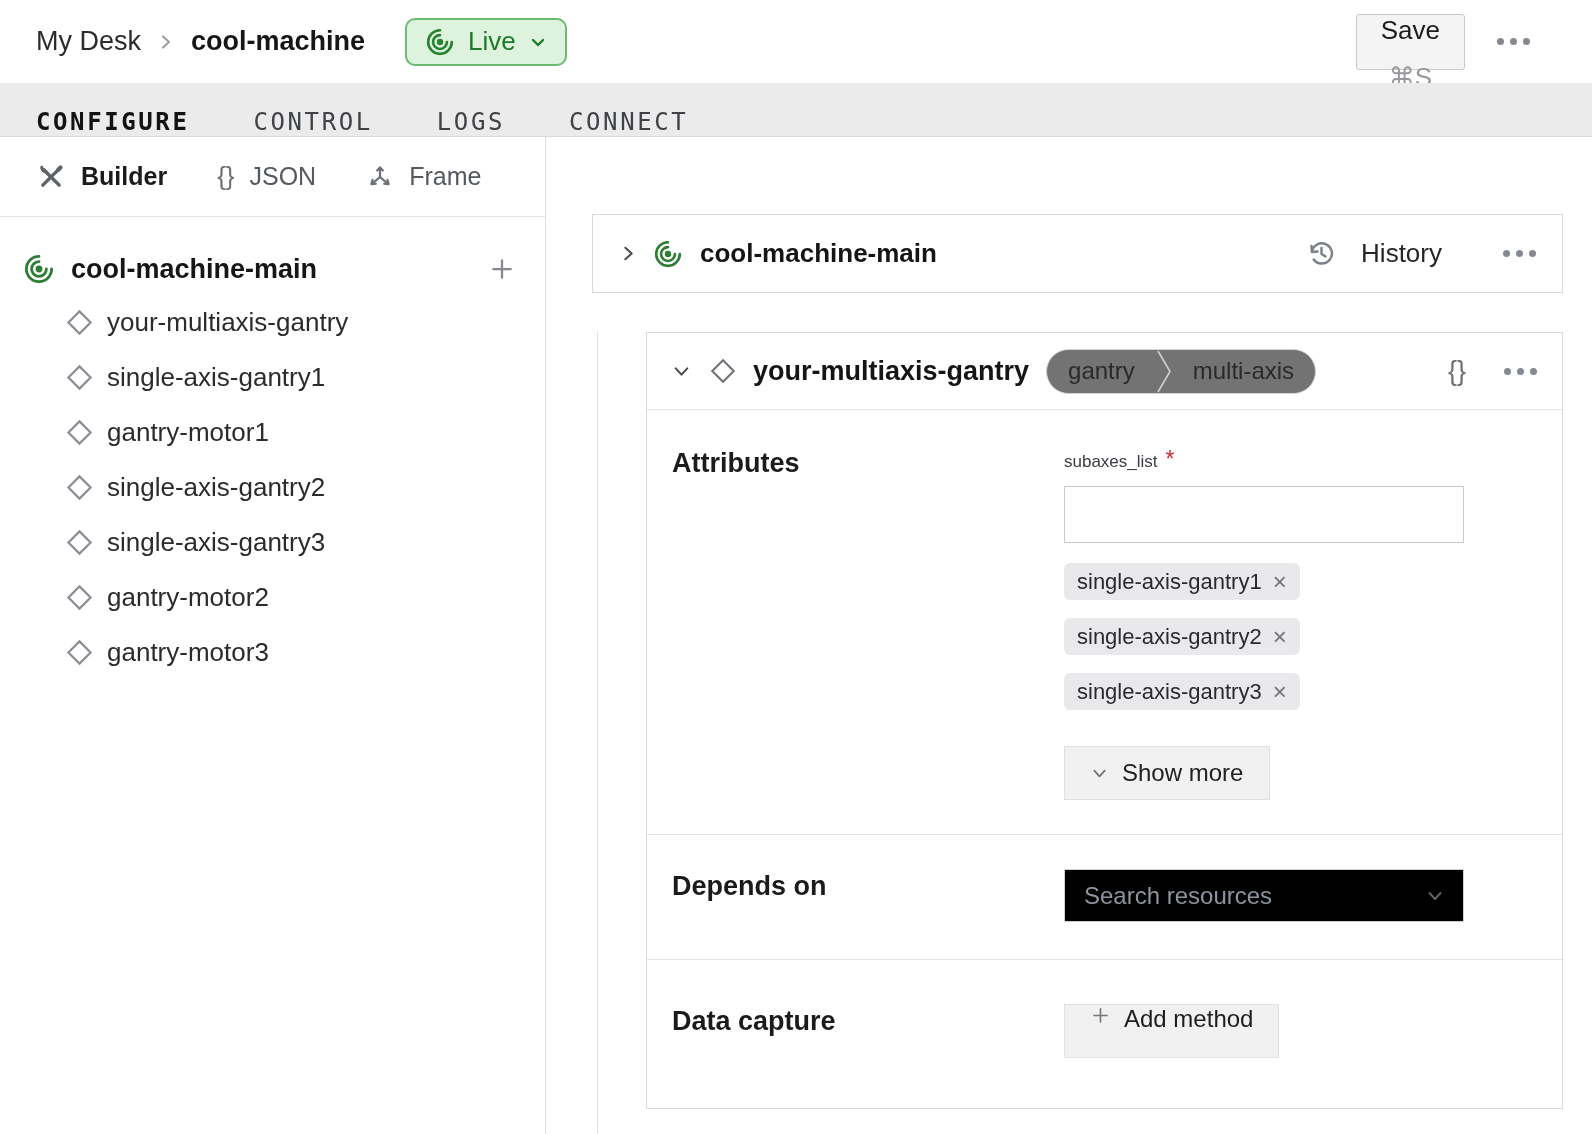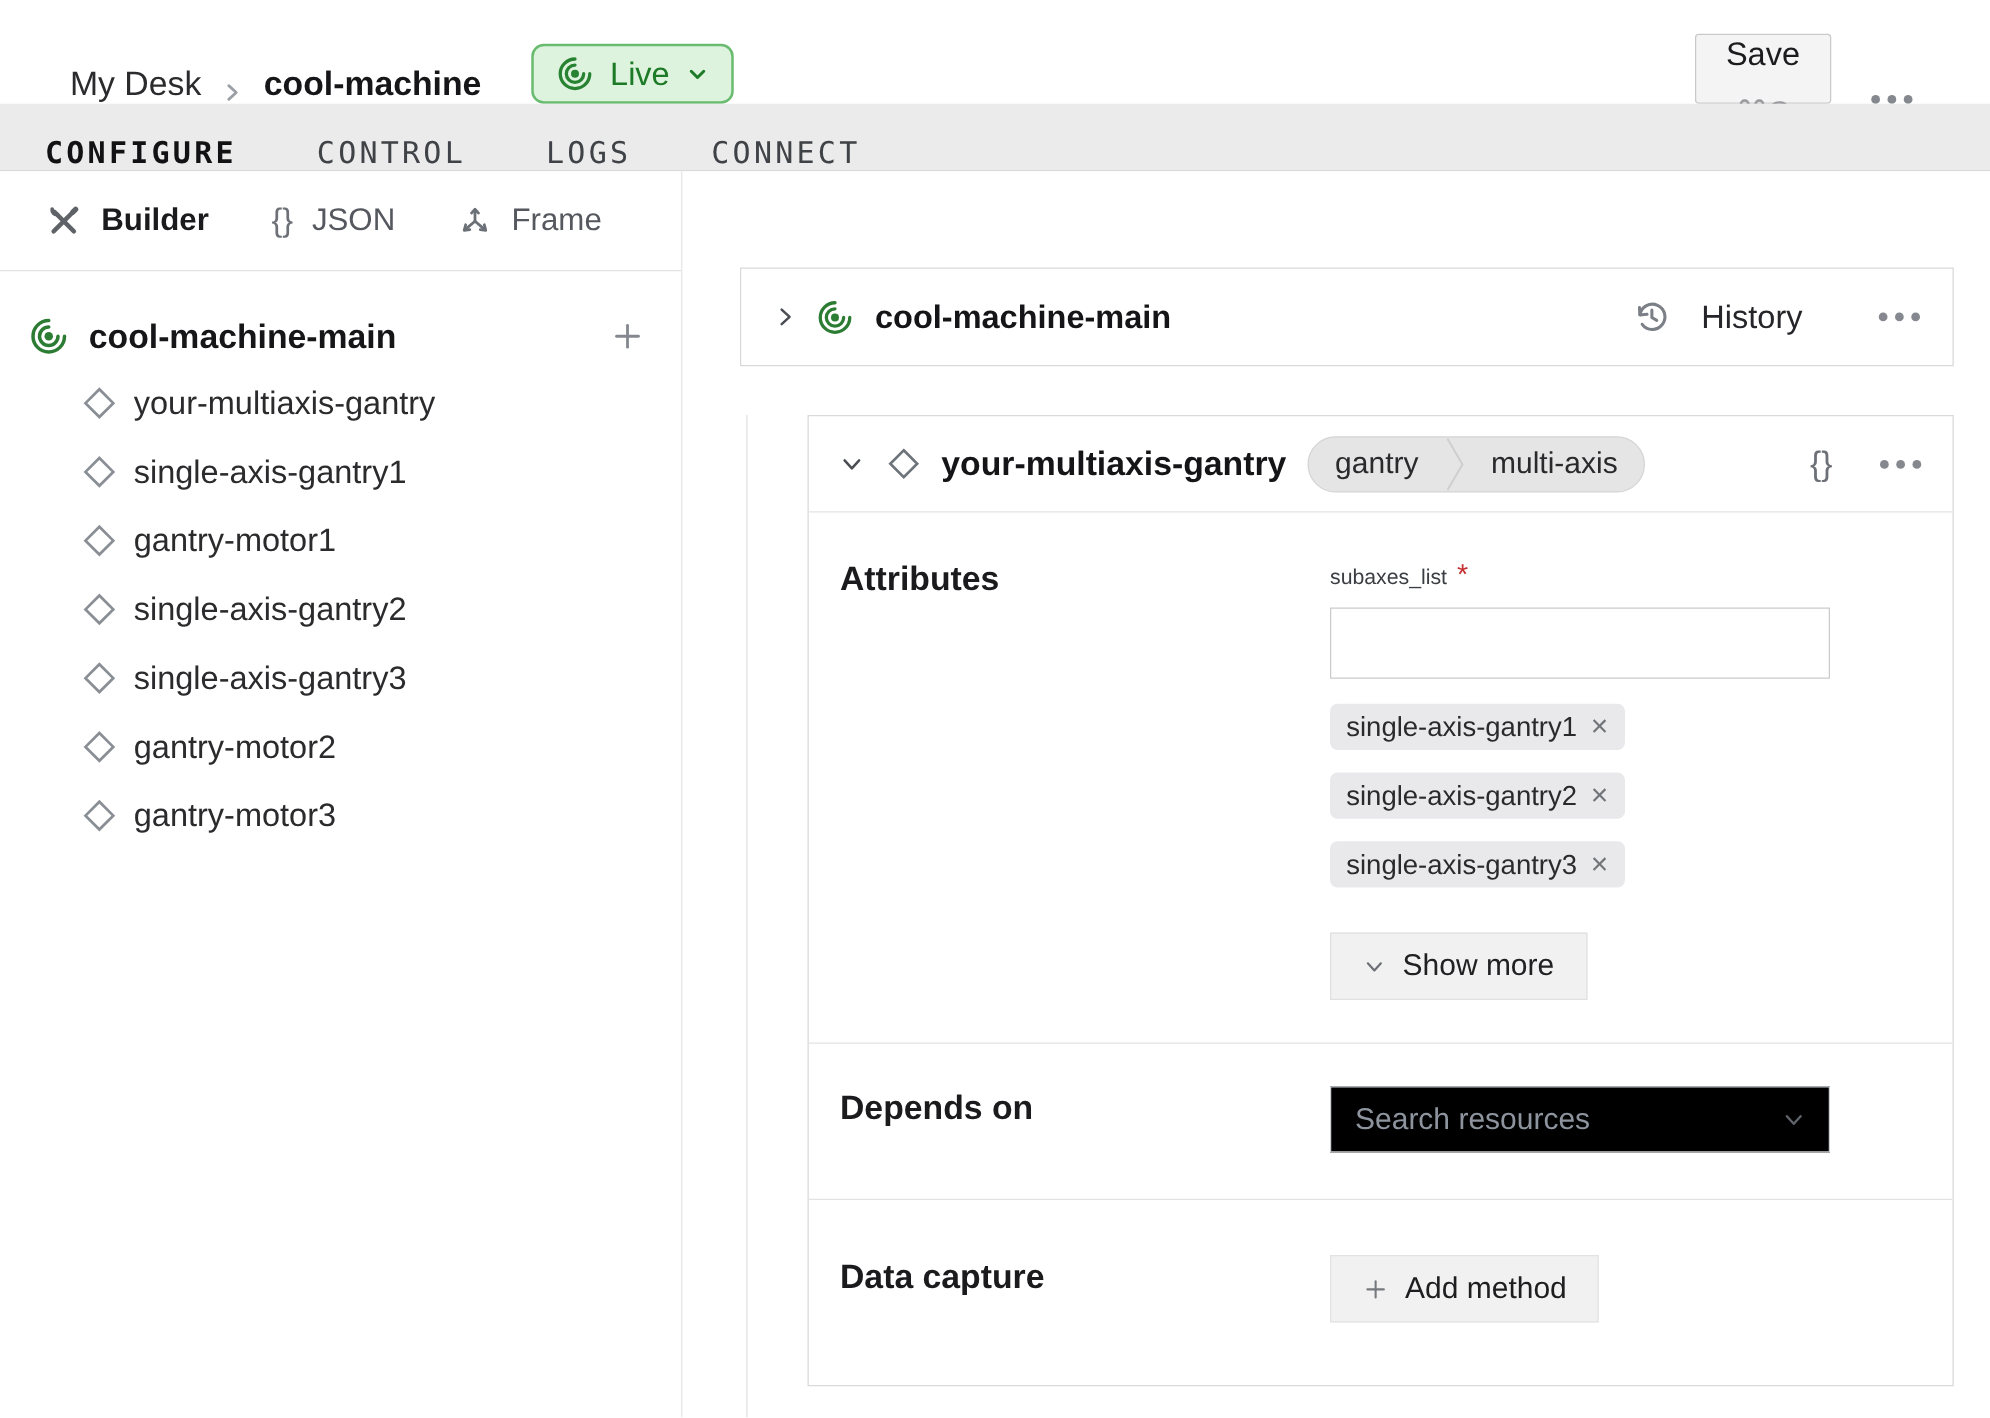--- a/index.html
+++ b/index.html
@@ -1,20 +1,20 @@
 <!DOCTYPE html>
 <html><head>
 <meta charset="utf-8">
 <style>
   * { margin:0; padding:0; box-sizing:border-box; }
   html,body { width:1592px; height:1134px; overflow:hidden; background:#fff; }
   .app { width:1592px; height:1134px; font-family:"Liberation Sans","DejaVu Sans",sans-serif; color:#2b2b2d; background:#fff; display:flex; flex-direction:column; }
 
   
-  .topbar { height:83px; display:flex; align-items:flex-end; padding:0 62px 0 56px; background:#fff; flex:0 0 auto; }
+  .topbar { height:83px; display:flex; align-items:center; padding:0 62px 0 36px; background:#fff; flex:0 0 auto; }
   .crumb-parent { font-size:27px; font-weight:500; color:#2b2b2d; cursor:pointer; }
   .crumb-sep { margin:0 16px; display:flex; align-items:center; }
   .crumb-current { font-size:27px; font-weight:700; color:#161618; }
   .live-badge { margin-left:40px; height:48px; display:inline-flex; align-items:center; gap:13px; padding:0 18px; background:#ddf3de; border:2px solid #69bb6f; border-radius:10px; color:#1d7a26; font-size:26px; cursor:pointer; }
   .topbar-spacer { flex:1; }
   .save-btn { height:56px; display:inline-flex; align-items:center; gap:16px; padding:0 24px; background:#f4f4f4; border:1px solid #c9c9c9; border-radius:3px; cursor:pointer;flex-direction:column; }
   .save-label { font-size:26px; color:#1c1c1e; }
   .save-shortcut { font-size:26px; color:#98989d; }
   .dots { display:inline-flex; gap:6px; align-items:center; cursor:pointer; }
   .dots i { width:7px; height:7px; border-radius:50%; background:#85888e; }
@@ -51,21 +51,21 @@
   .part-card { height:79px; display:flex; align-items:center; padding:0 26px; gap:15px; }
   .part-title { font-size:26px; font-weight:700; color:#151517; margin-left:2px; }
   .card-spacer { flex:1; }
   .history-btn { display:inline-flex; align-items:flex-end; gap:24px; cursor:pointer; }
   .history-label { font-size:26px; color:#26262a; }
   .part-card .dots { margin-left:46px; }
 
   .component-card { margin-left:54px; margin-top:39px; }
   .comp-header { height:77px; border-bottom:1px solid #e3e3e3; display:flex; align-items:center; padding:0 25px; }
   .comp-title { font-size:27px; font-weight:700; color:#151517; margin-left:15px; }
-  .type-pill { margin-left:17px; height:45px; display:inline-flex; align-items:stretch; border:1px solid #d4d4d4; border-radius:23px; background:#e5e5e5; overflow:hidden; }
+  .type-pill { margin-left:17px; height:45px; display:inline-flex; align-items:stretch; border:1px solid #d4d4d4; border-radius:23px; background:#737373; overflow:hidden; }
   .pill-seg { display:flex; align-items:center; font-size:24px; color:#2a2a2c; padding:0 21px; }
   .pill-div { display:flex; align-items:center; }
   .comp-braces { font-size:27px; color:#6d7076; font-weight:500; margin-left:auto; cursor:pointer; }
   .comp-header .dots { margin-left:38px; }
   .comp-header .chev { margin-right:3px; }
 
   .section-row { display:flex; }
   .section-row + .section-row { border-top:1px solid #e3e3e3; }
   .row-attributes { padding:36px 25px 34px; }
   .row-depends { padding:34px 25px 37px; }
@@ -81,21 +81,21 @@
   .chip { display:inline-flex; align-items:center; height:37px; background:#e9e9eb; border-radius:6px; padding:0 13px; gap:11px; }
   .chip-label { font-size:22px; color:#2a2a2c; }
   .chip-x { font-size:24px; color:#717479; cursor:pointer; line-height:1; }
   .show-more-btn { margin-top:36px; height:54px; display:inline-flex; align-items:center; gap:14px; padding:0 26px; background:#f1f1f1; border:1px solid #e0e0e0; cursor:pointer; }
   .show-more-label { font-size:24px; color:#212124; }
 
   .select-box { width:400px; height:53px; border:1px solid #ccd0d4; display:flex; align-items:center; padding:0 19px; background:#000000; cursor:pointer; }
   .select-placeholder { font-size:24px; color:#8d949e; }
   .select-box .chev { margin-left:auto; }
 
-  .add-method-btn { height:54px; display:inline-flex; align-items:center; gap:13px; padding:0 25px; background:#f1f1f1; border:1px solid #e2e2e2; cursor:pointer; }
+  .add-method-btn { height:54px; display:inline-flex; gap:13px; padding:0 25px; background:#f1f1f1; border:1px solid #e2e2e2; cursor:pointer; }
   .add-method-label { font-size:24px; color:#1e1e20; }
 
   svg { display:block; }
 </style>
 </head>
 <body>
 
 <div class="app">
 
   <div class="topbar">

